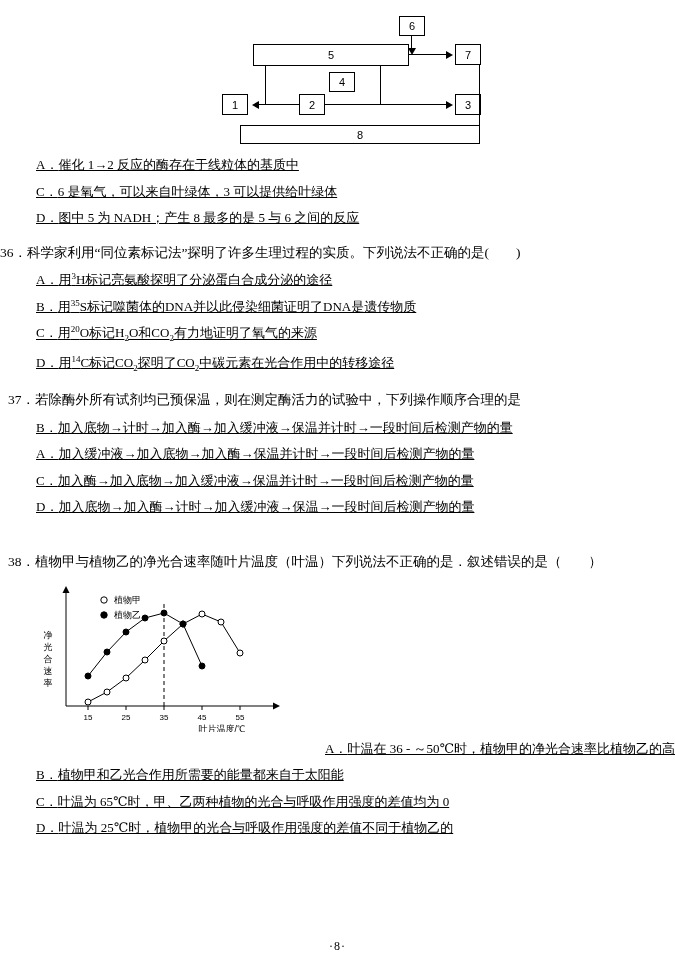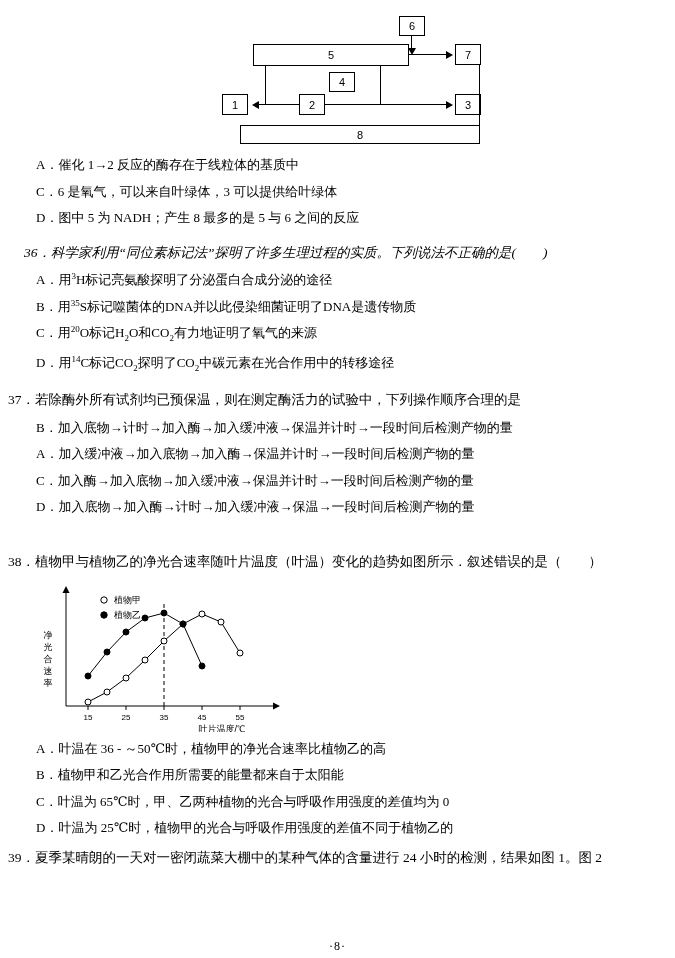--- a/index.html
+++ b/index.html
@@ -66,20 +66,21 @@
     margin: 9px 0 0 0;
     padding-left: 18px;
     text-indent: -18px;
   }
   .opt {
     font-size: 13px;
     line-height: 1.5;
     margin: 7px 0 0 0;
     padding-left: 54px;
     text-indent: -18px;
+    text-decoration: underline;
   }
   .opt-let {
     font-family: "Liberation Serif", serif;
   }
   sup, sub {
     font-size: 9px;
   }
 
   
   .chart-wrap {
@@ -148,21 +149,21 @@
   </div>
   <div class="opt">
     <span class="opt-let">C．</span><span>6 是氧气，可以来自叶绿体，3 可以提供给叶绿体</span>
   </div>
   <div class="opt">
     <span class="opt-let">D．</span><span>图中 5 为 NADH；产生 8 最多的是 5 与 6 之间的反应</span>
   </div>
 
   <div class="spacer-sm"></div>
 
-  <div class="q" style="padding-left:26px; text-indent:-26px; margin-left:24px;font-style:italic;">
+  <div class="q" style="padding-left:26px; text-indent:-26px; margin-left:0;">
     <span>36．</span><span>科学家利用“同位素标记法”探明了许多生理过程的实质。下列说法不正确的是(　　)</span>
   </div>
   <div class="opt">
     <span class="opt-let">A．</span><span>用</span><sup>3</sup><span>H标记亮氨酸探明了分泌蛋白合成分泌的途径</span>
   </div>
   <div class="opt">
     <span class="opt-let">B．</span><span>用</span><sup>35</sup><span>S标记噬菌体的DNA并以此侵染细菌证明了DNA是遗传物质</span>
   </div>
   <div class="opt">
     <span class="opt-let">C．</span><span>用</span><sup>20</sup><span>O标记H</span><sub>2</sub><span>O和CO</span><sub>2</sub><span>有力地证明了氧气的来源</span>
@@ -185,21 +186,21 @@
   <div class="opt">
     <span class="opt-let">C．</span><span>加入酶→加入底物→加入缓冲液→保温并计时→一段时间后检测产物的量</span>
   </div>
   <div class="opt">
     <span class="opt-let">D．</span><span>加入底物→加入酶→计时→加入缓冲液→保温→一段时间后检测产物的量</span>
   </div>
 
   <div style="height:26px;"></div>
 
   <div class="q" style="padding-left:26px; text-indent:-26px; margin-left:8px;">
-    <span>38．</span><span>植物甲与植物乙的净光合速率随叶片温度（叶温）变化的趋势如图所示．叙述错误的是（　　）</span>
+    <span>38．</span><span>植物甲与植物乙的净光合速率随叶片温度（叶温）下列说法不正确的是．叙述错误的是（　　）</span>
   </div>
 
   <div class="chart-wrap">
     <svg class="chart-svg" width="440" height="150" viewBox="0 0 440 150">
 
       <line x1="40" y1="8" x2="40" y2="124" stroke="#000" stroke-width="1"></line>
       <line x1="40" y1="124" x2="250" y2="124" stroke="#000" stroke-width="1"></line>
 
       <polygon points="40,4 36.5,11 43.5,11" fill="#000"></polygon>
 
@@ -251,34 +252,31 @@
       <text x="22" y="56" font-size="9" font-family="Liberation Sans, sans-serif" text-anchor="middle">净</text>
       <text x="22" y="68" font-size="9" font-family="Liberation Sans, sans-serif" text-anchor="middle">光</text>
       <text x="22" y="80" font-size="9" font-family="Liberation Sans, sans-serif" text-anchor="middle">合</text>
       <text x="22" y="92" font-size="9" font-family="Liberation Sans, sans-serif" text-anchor="middle">速</text>
       <text x="22" y="104" font-size="9" font-family="Liberation Sans, sans-serif" text-anchor="middle">率</text>
 
       <text x="196" y="150" font-size="9" font-family="Liberation Sans, sans-serif" text-anchor="middle">叶片温度/℃</text>
     </svg>
   </div>
 
-  <div class="opt" style="">
+  <div class="opt" style="text-align:right;">
     <span class="opt-let">A．</span><span>叶温在 36 - ～50℃时，植物甲的净光合速率比植物乙的高</span>
   </div>
   <div class="opt">
     <span class="opt-let">B．</span><span>植物甲和乙光合作用所需要的能量都来自于太阳能</span>
   </div>
   <div class="opt">
     <span class="opt-let">C．</span><span>叶温为 65℃时，甲、乙两种植物的光合与呼吸作用强度的差值均为 0</span>
   </div>
   <div class="opt">
     <span class="opt-let">D．</span><span>叶温为 25℃时，植物甲的光合与呼吸作用强度的差值不同于植物乙的</span>
   </div>
 
-  <div class="q" style="padding-left:26px; text-indent:-26px; margin-left:8px; margin-top:10px;">
-    <span>39．</span><span>夏季某晴朗的一天对一密闭蔬菜大棚中的某种气体的含量进行 24 小时的检测，结果如图 1。图 2</span>
-  </div>
 
   <div class="footer">
     <span>·8·</span>
   </div>
 
 </div>
 
 </body></html>

